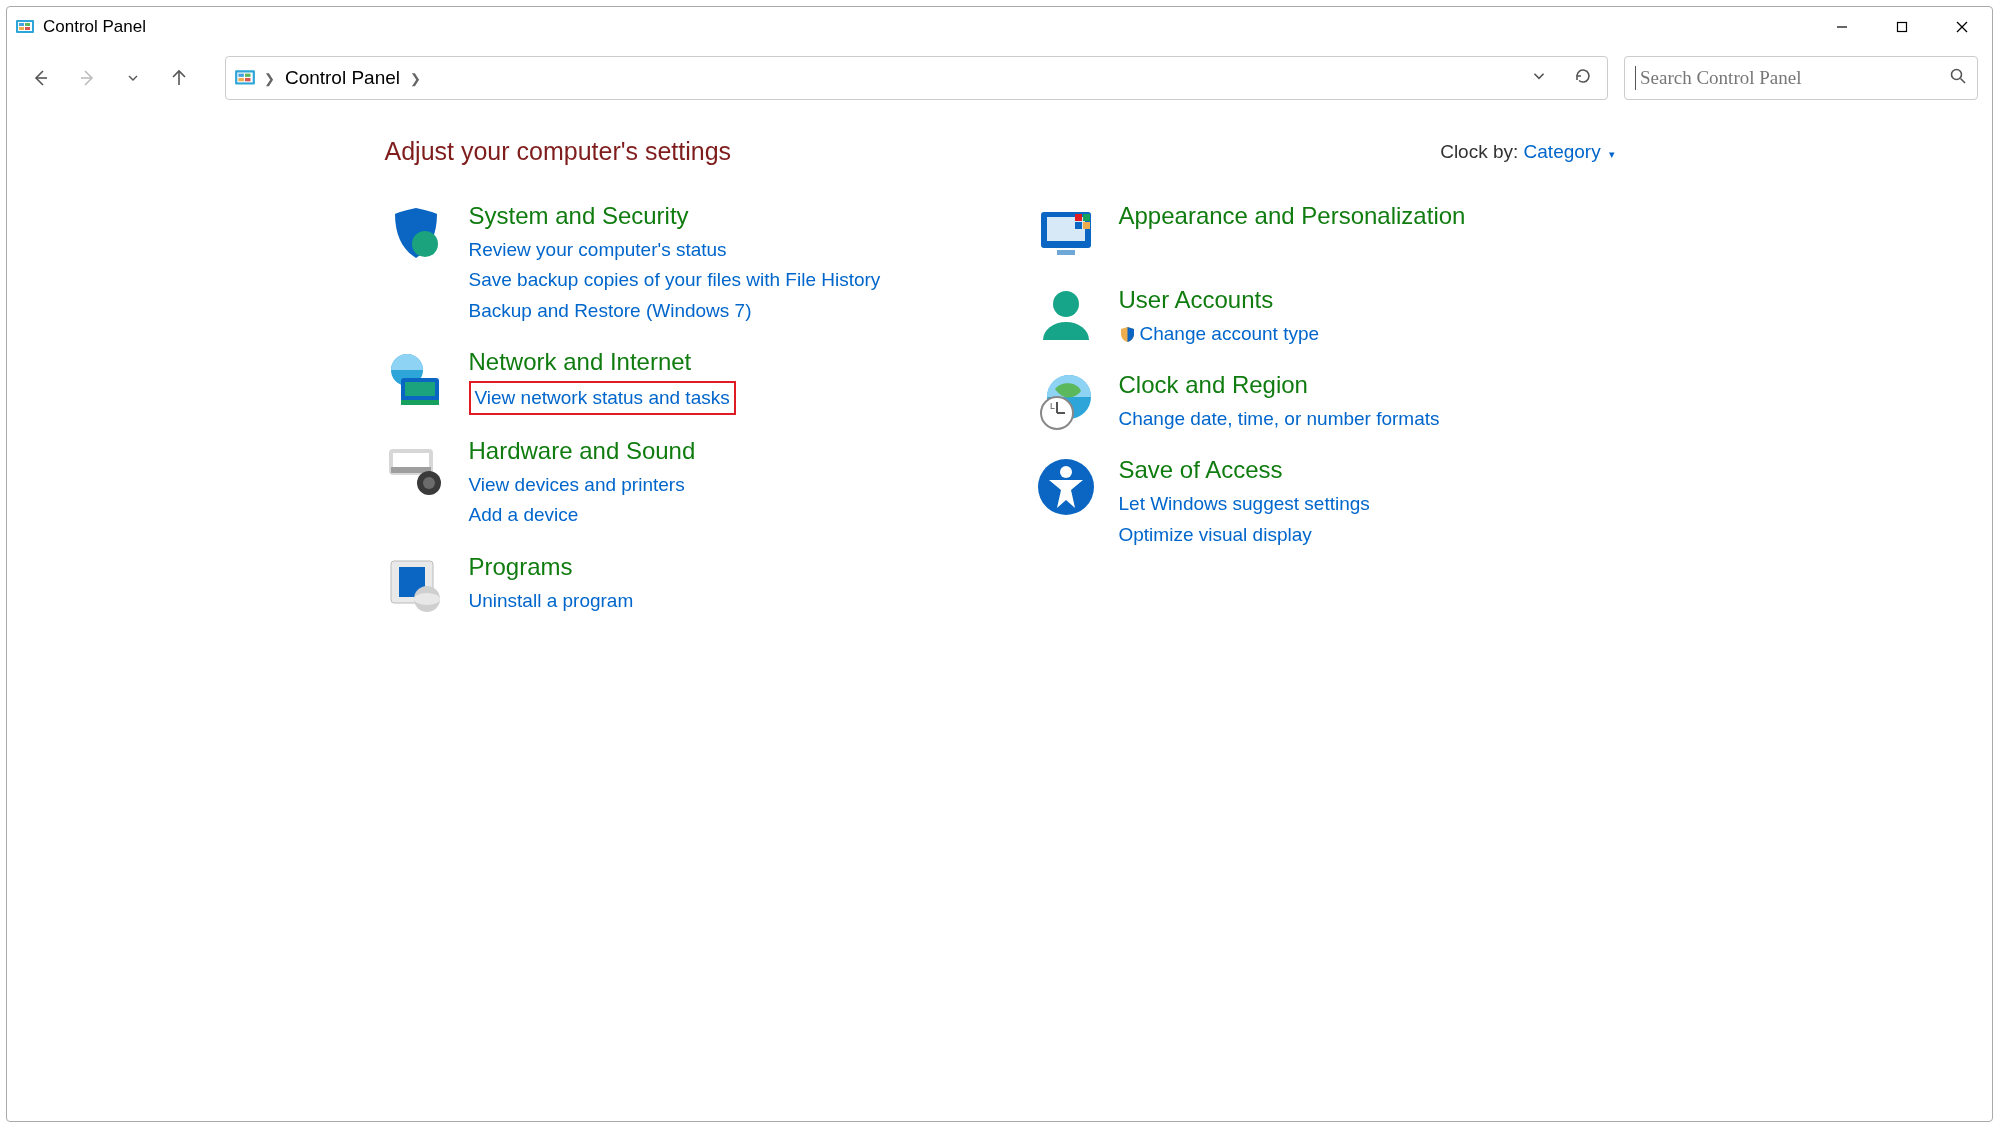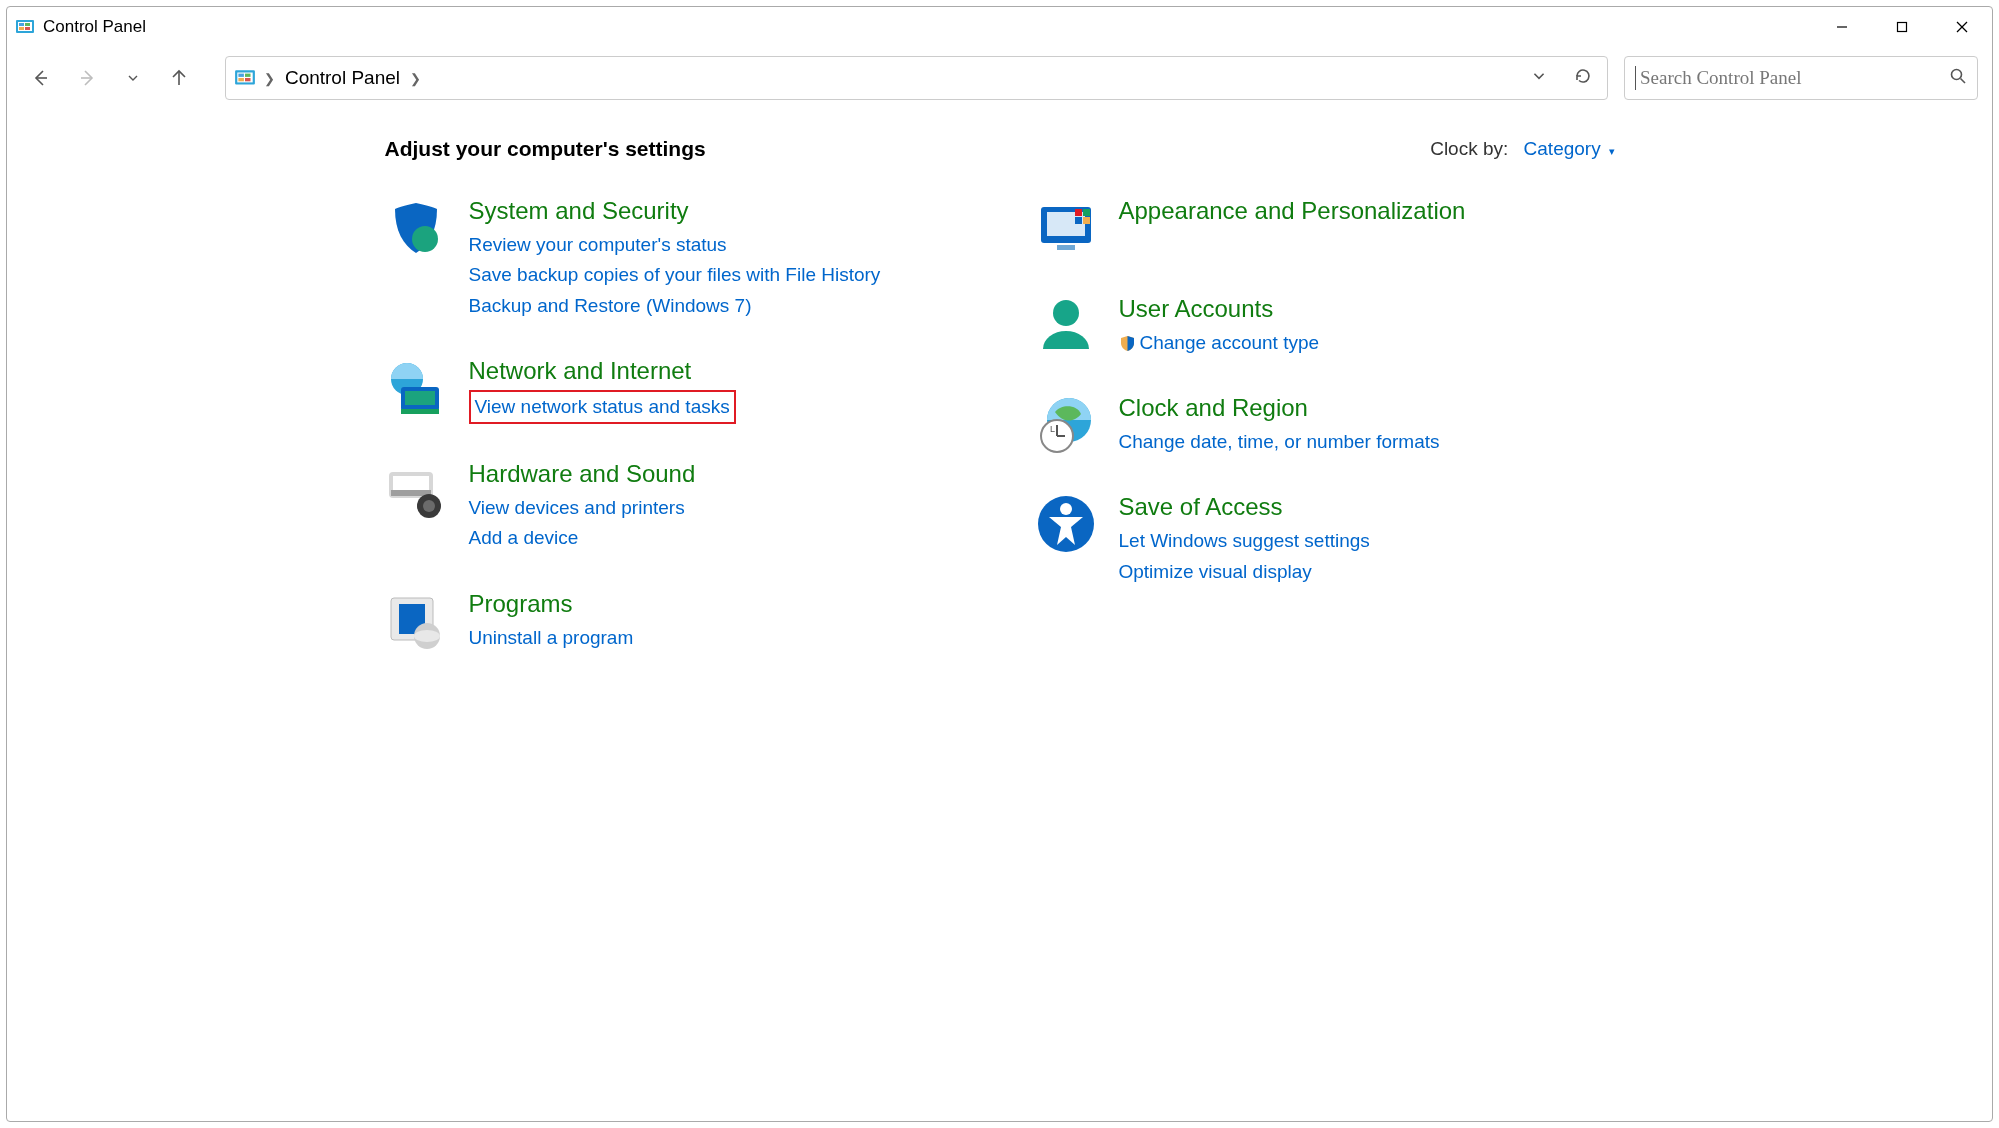--- a/index.html
+++ b/index.html
@@ -113,41 +113,40 @@
   .content-inner {
     width: 1230px;
   }
   .header-row {
     display: flex;
     justify-content: space-between;
     align-items: center;
     margin-bottom: 36px;
   }
   .page-title {
-    font-size: 21px;
-    color: #000000;
-    font-weight: 700;
+    font-size: 25px;
+    color: #7f1d1d;
+    font-weight: 400;
   }
   .viewby {
     font-size: 19px;
     color: #333;
   }
   .viewby .sel {
     color: #0066cc;
-    margin-left: 10px;
   }
   .categories-grid {
     display: flex;
     gap: 70px;
   }
   .col {
     flex: 1;
     display: flex;
     flex-direction: column;
-    gap: 36px;
+    gap: 22px;
   }
   .cat-item {
     display: flex;
     gap: 22px;
   }
   .cat-icon {
     width: 62px; height: 62px;
     flex-shrink: 0;
   }
   .cat-body { }

